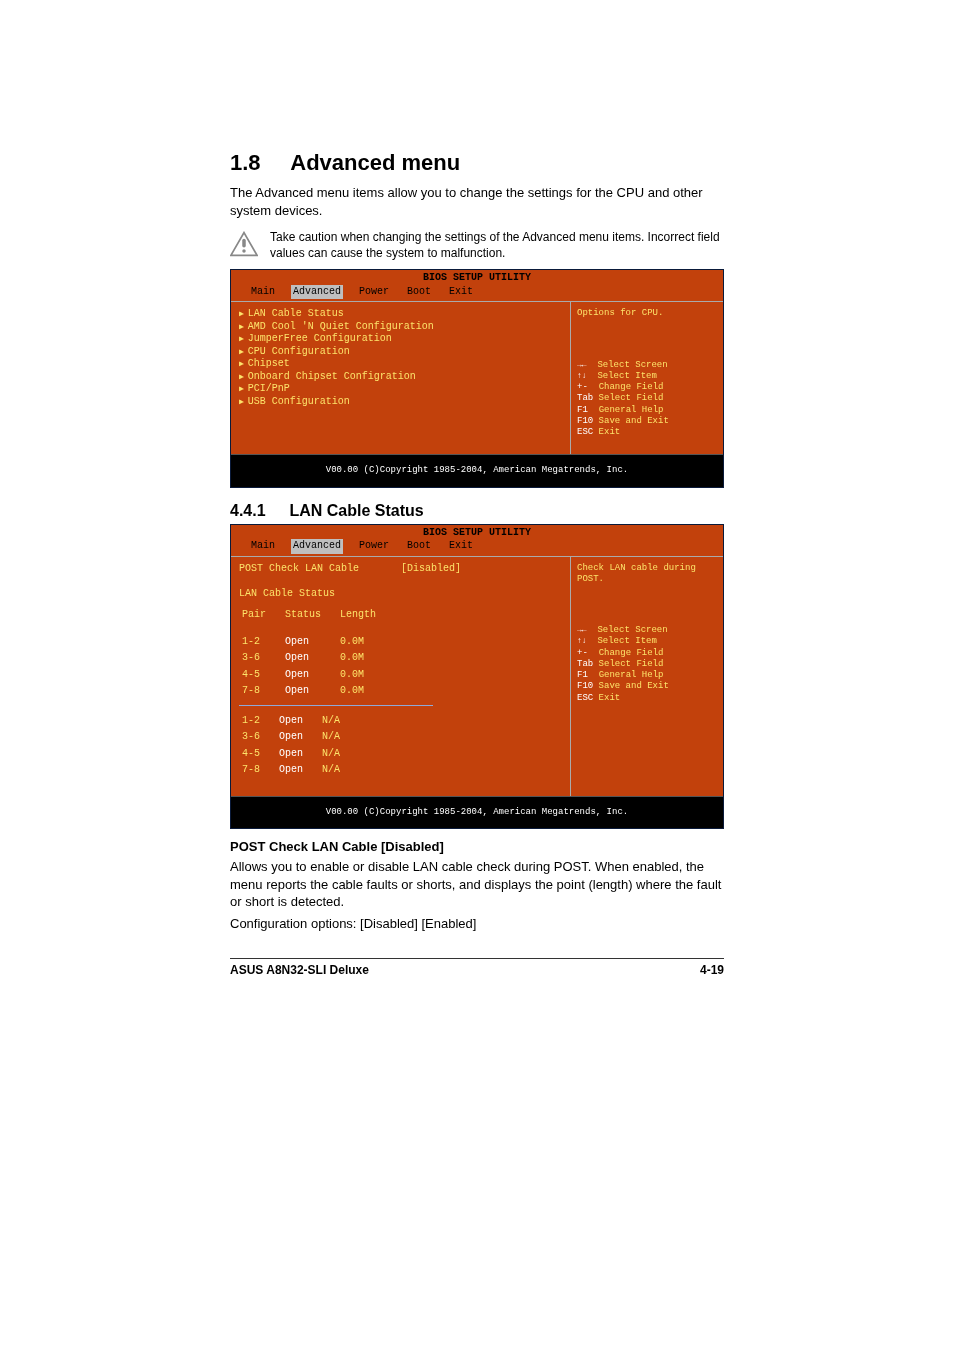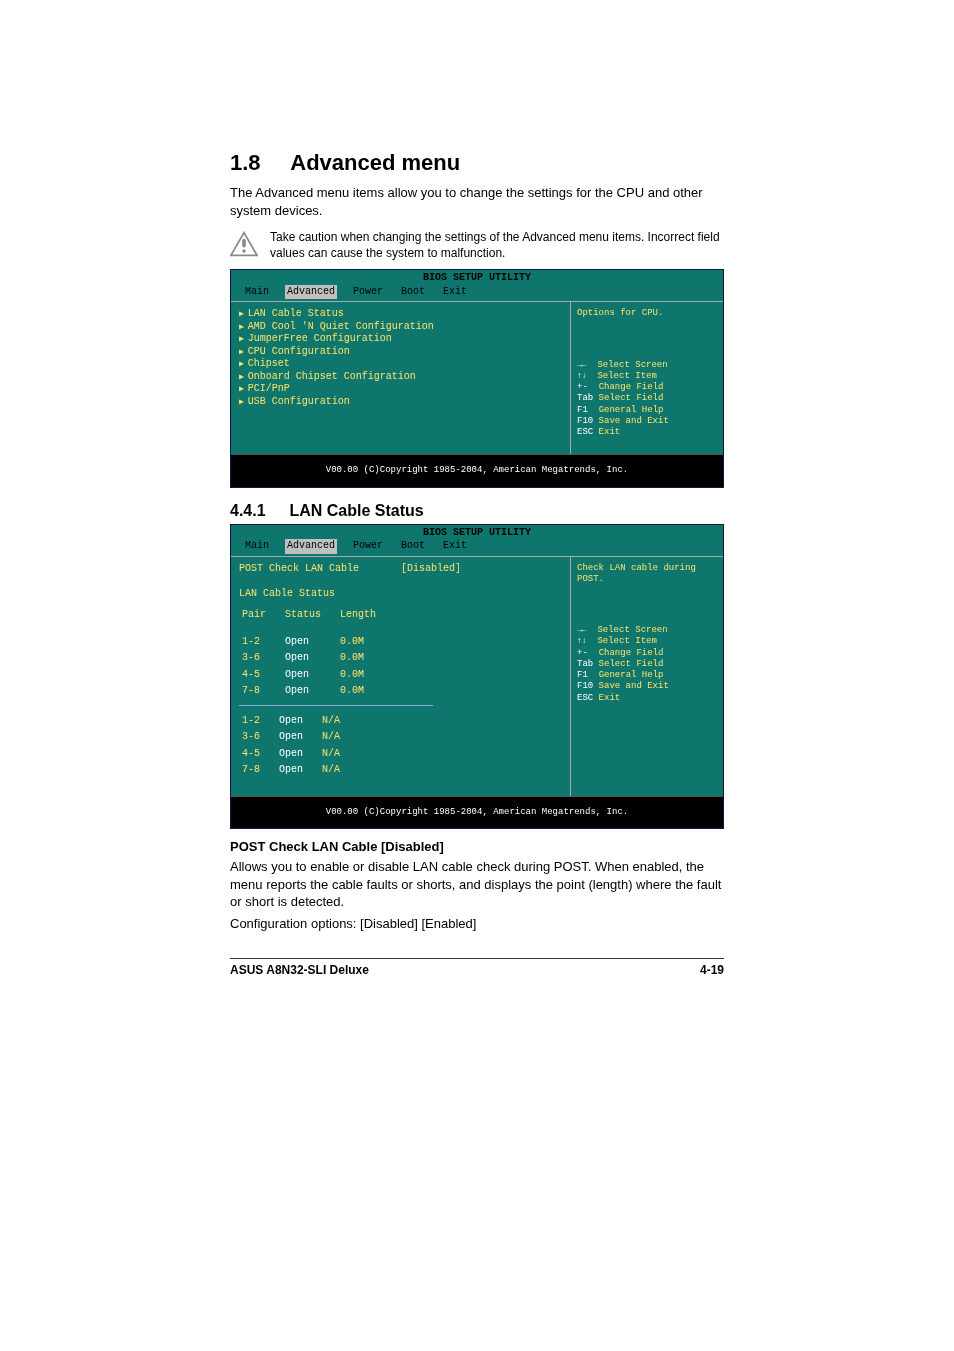--- a/index.html
+++ b/index.html
@@ -37,37 +37,37 @@
     width: 28px;
     flex-shrink: 0;
     margin-top: 2px;
   }
   .caution-text {
     font-size: 12px;
     line-height: 1.35;
   }
 
   .bios {
-    background: #0f766e;
+    background: #c2410c;
     color: #fff;
     font-family: "Courier New", monospace;
     font-size: 10px;
     line-height: 1.25;
     border: 1px solid #0a1a3a;
   }
   .bios-titlebar {
     text-align: center;
     color: #000;
     padding: 2px 0 0 0;
     font-weight: bold;
   }
   .bios-tabs {
     display: flex;
     gap: 14px;
-    padding: 0 10px 2px 12px;
+    padding: 0 10px 2px 18px;
     color: #000;
   }
   .bios-tabs span {
     padding: 1px 2px;
   }
   .bios-tabs .active {
     background: #bfbfbf;
     color: #000;
   }
   .bios-body {

